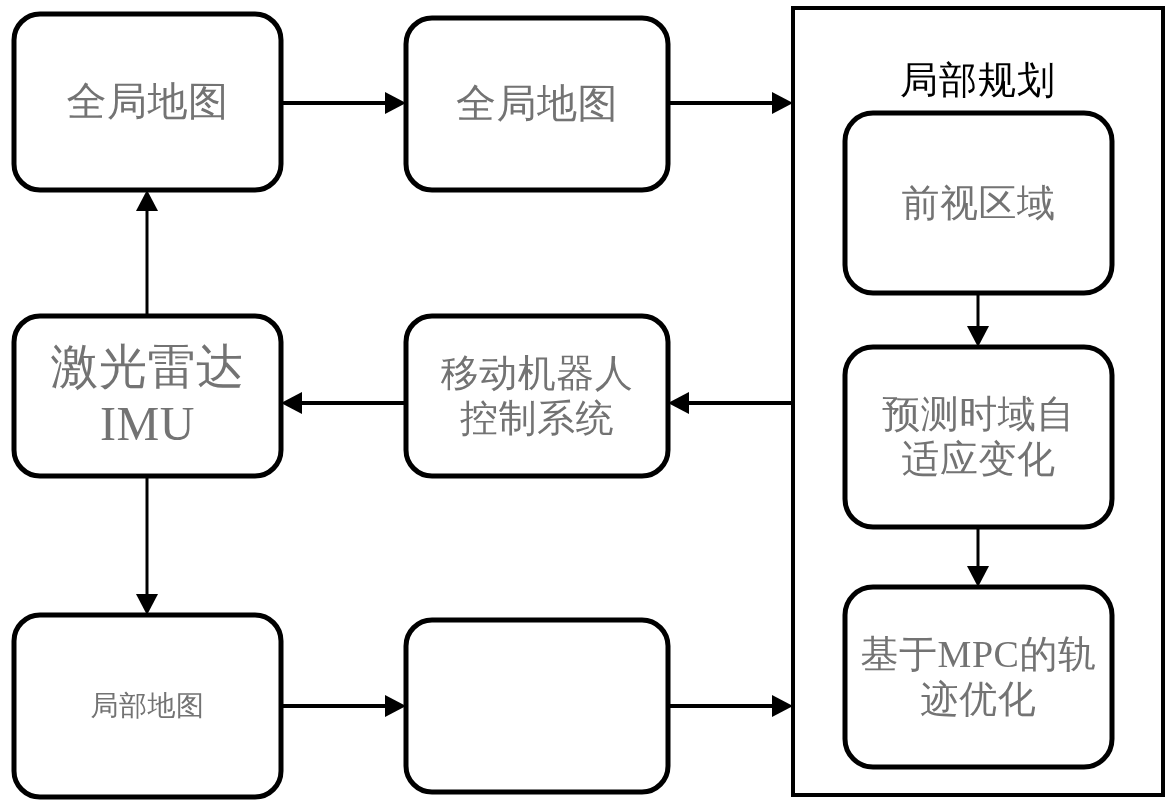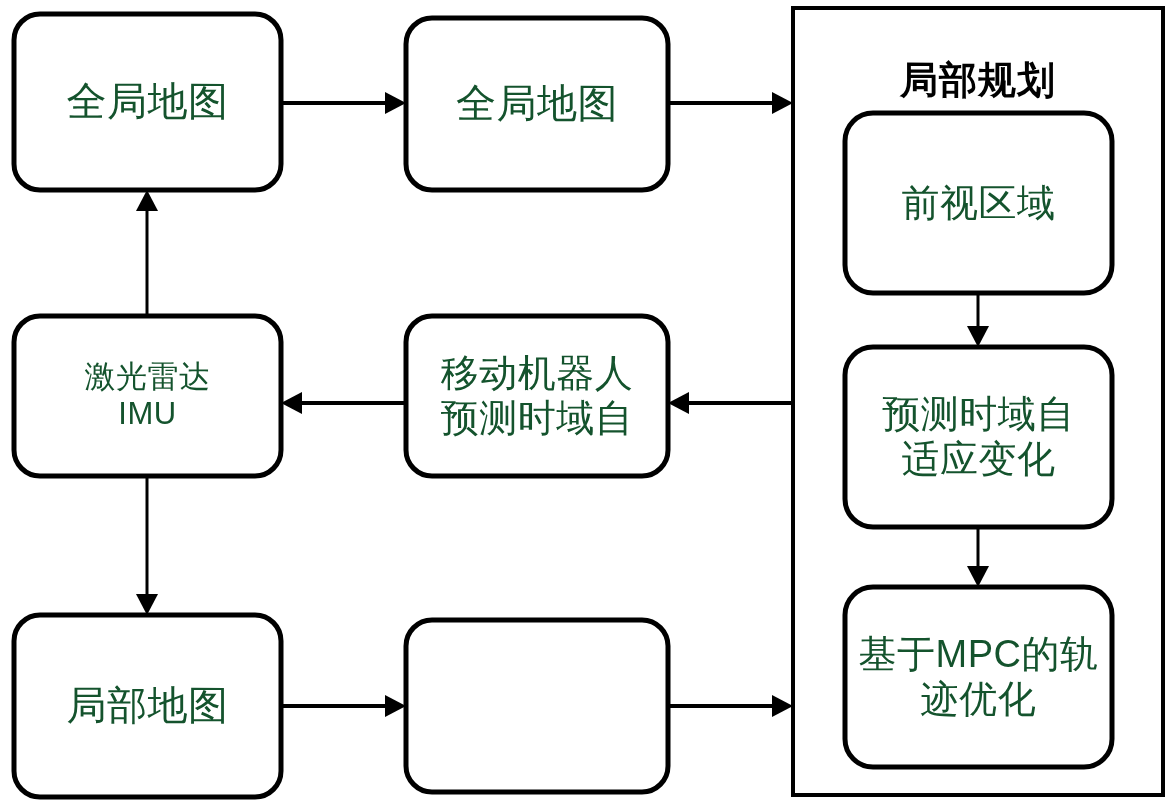--- a/index.html
+++ b/index.html
@@ -47,22 +47,22 @@
   .arrow-head {
     fill: #000000;
     stroke: none;
   }
   .node-label {
     position: absolute;
     display: flex;
     align-items: center;
     justify-content: center;
     text-align: center;
-    color: #14532d;
-    font-family: Liberation Sans, sans-serif;
+    color: #737373;
+    font-family: Liberation Serif, serif;
     line-height: 1.18;
     white-space: pre-line;
     pointer-events: none;
     letter-spacing: 0.5px;
   }
   .group-title {
     position: absolute;
     text-align: center;
     color: #000000;
     font-family: "Liberation Serif", "DejaVu Serif", serif;
@@ -142,33 +142,33 @@
       <polygon class="arrow-head" points="967,326 978,347 989,326"></polygon>
     </g>
 
     <g>
       <line class="edge-line thin" x1="978" y1="527" x2="978" y2="566"></line>
       <polygon class="arrow-head" points="967,566 978,587 989,566"></polygon>
     </g>
 
   </svg>
 
-  <div class="group-title" style="left:793px; top:55px; width:370px; font-size:38px;font-weight:bold;">局部规划</div>
+  <div class="group-title" style="left:793px; top:55px; width:370px; font-size:38px;">局部规划</div>
 
   <div class="node-label" style="left:14px; top:14px; width:267px; height:176px; font-size:40px;">全局地图</div>
 
   <div class="node-label" style="left:406px; top:18px; width:262px; height:172px; font-size:40px;">全局地图</div>
 
-  <div class="node-label" style="left:14px; top:316px; width:267px; height:160px; font-size:31px;">激光雷达
+  <div class="node-label" style="left:14px; top:316px; width:267px; height:160px; font-size:48px;">激光雷达
 IMU</div>
 
   <div class="node-label" style="left:406px; top:316px; width:262px; height:160px; font-size:38px;">移动机器人
-预测时域自</div>
+控制系统</div>
 
-  <div class="node-label" style="left:14px; top:615px; width:267px; height:182px; font-size:40px;">局部地图</div>
+  <div class="node-label" style="left:14px; top:615px; width:267px; height:182px; font-size:28px;">局部地图</div>
 
 
   <div class="node-label" style="left:845px; top:347px; width:267px; height:180px; font-size:38px;">预测时域自
 适应变化</div>
 
   <div class="node-label" style="left:845px; top:113px; width:267px; height:180px; font-size:38px;">前视区域</div>
 
   <div class="node-label" style="left:845px; top:587px; width:267px; height:180px; font-size:38px;">基于MPC的轨
 迹优化</div>
 

